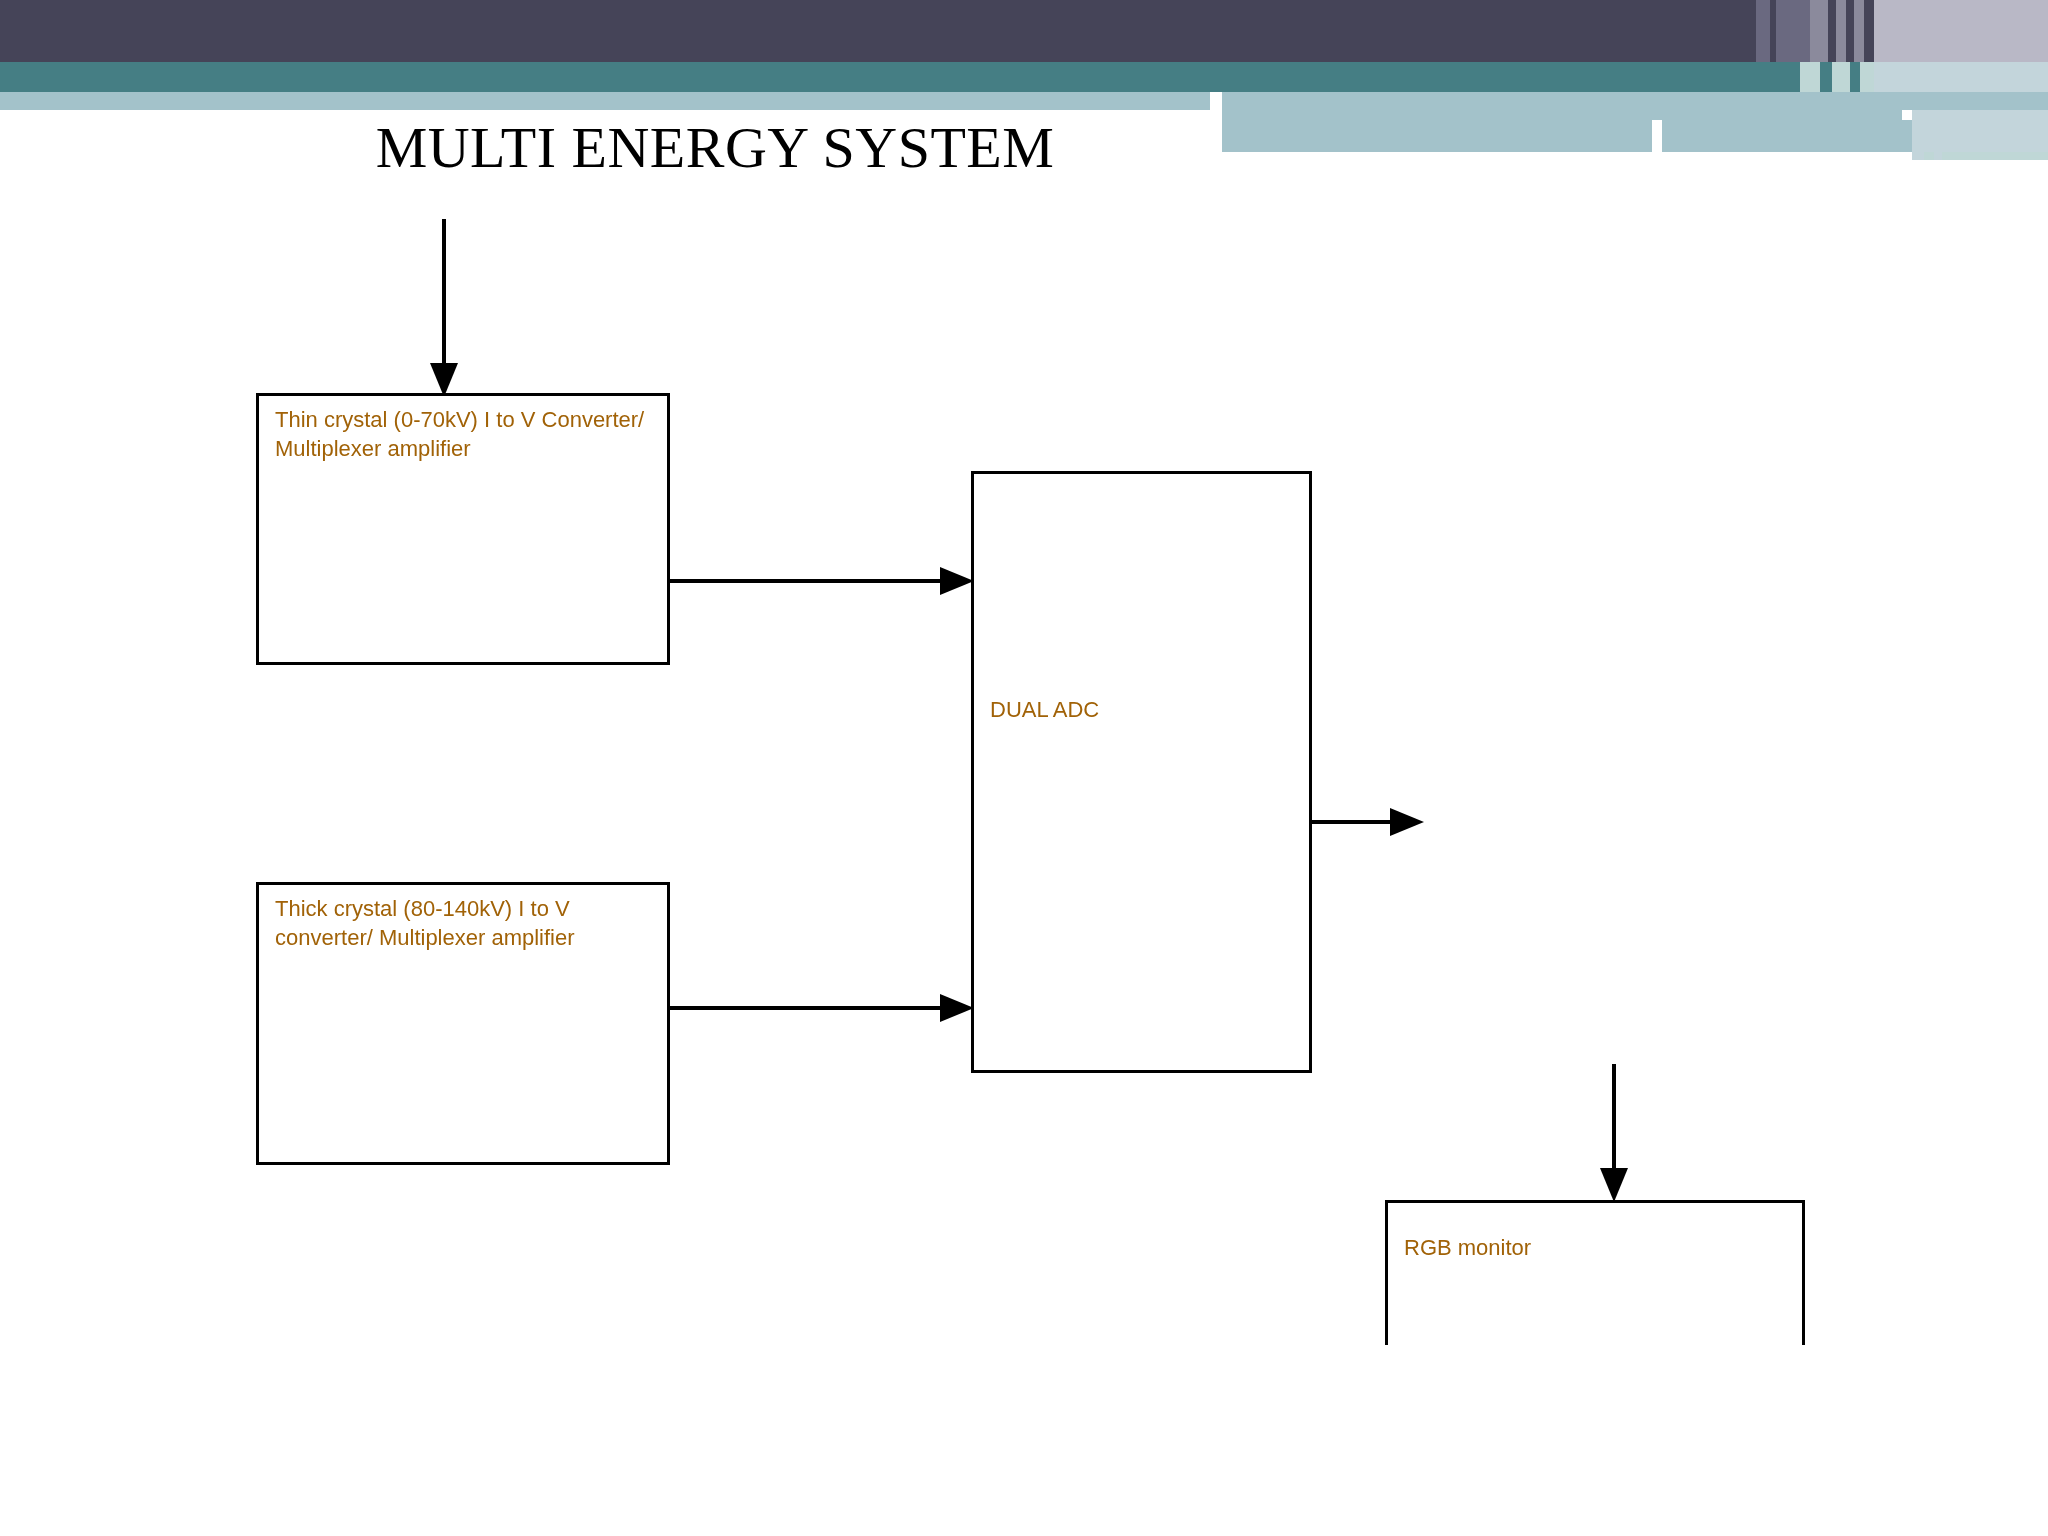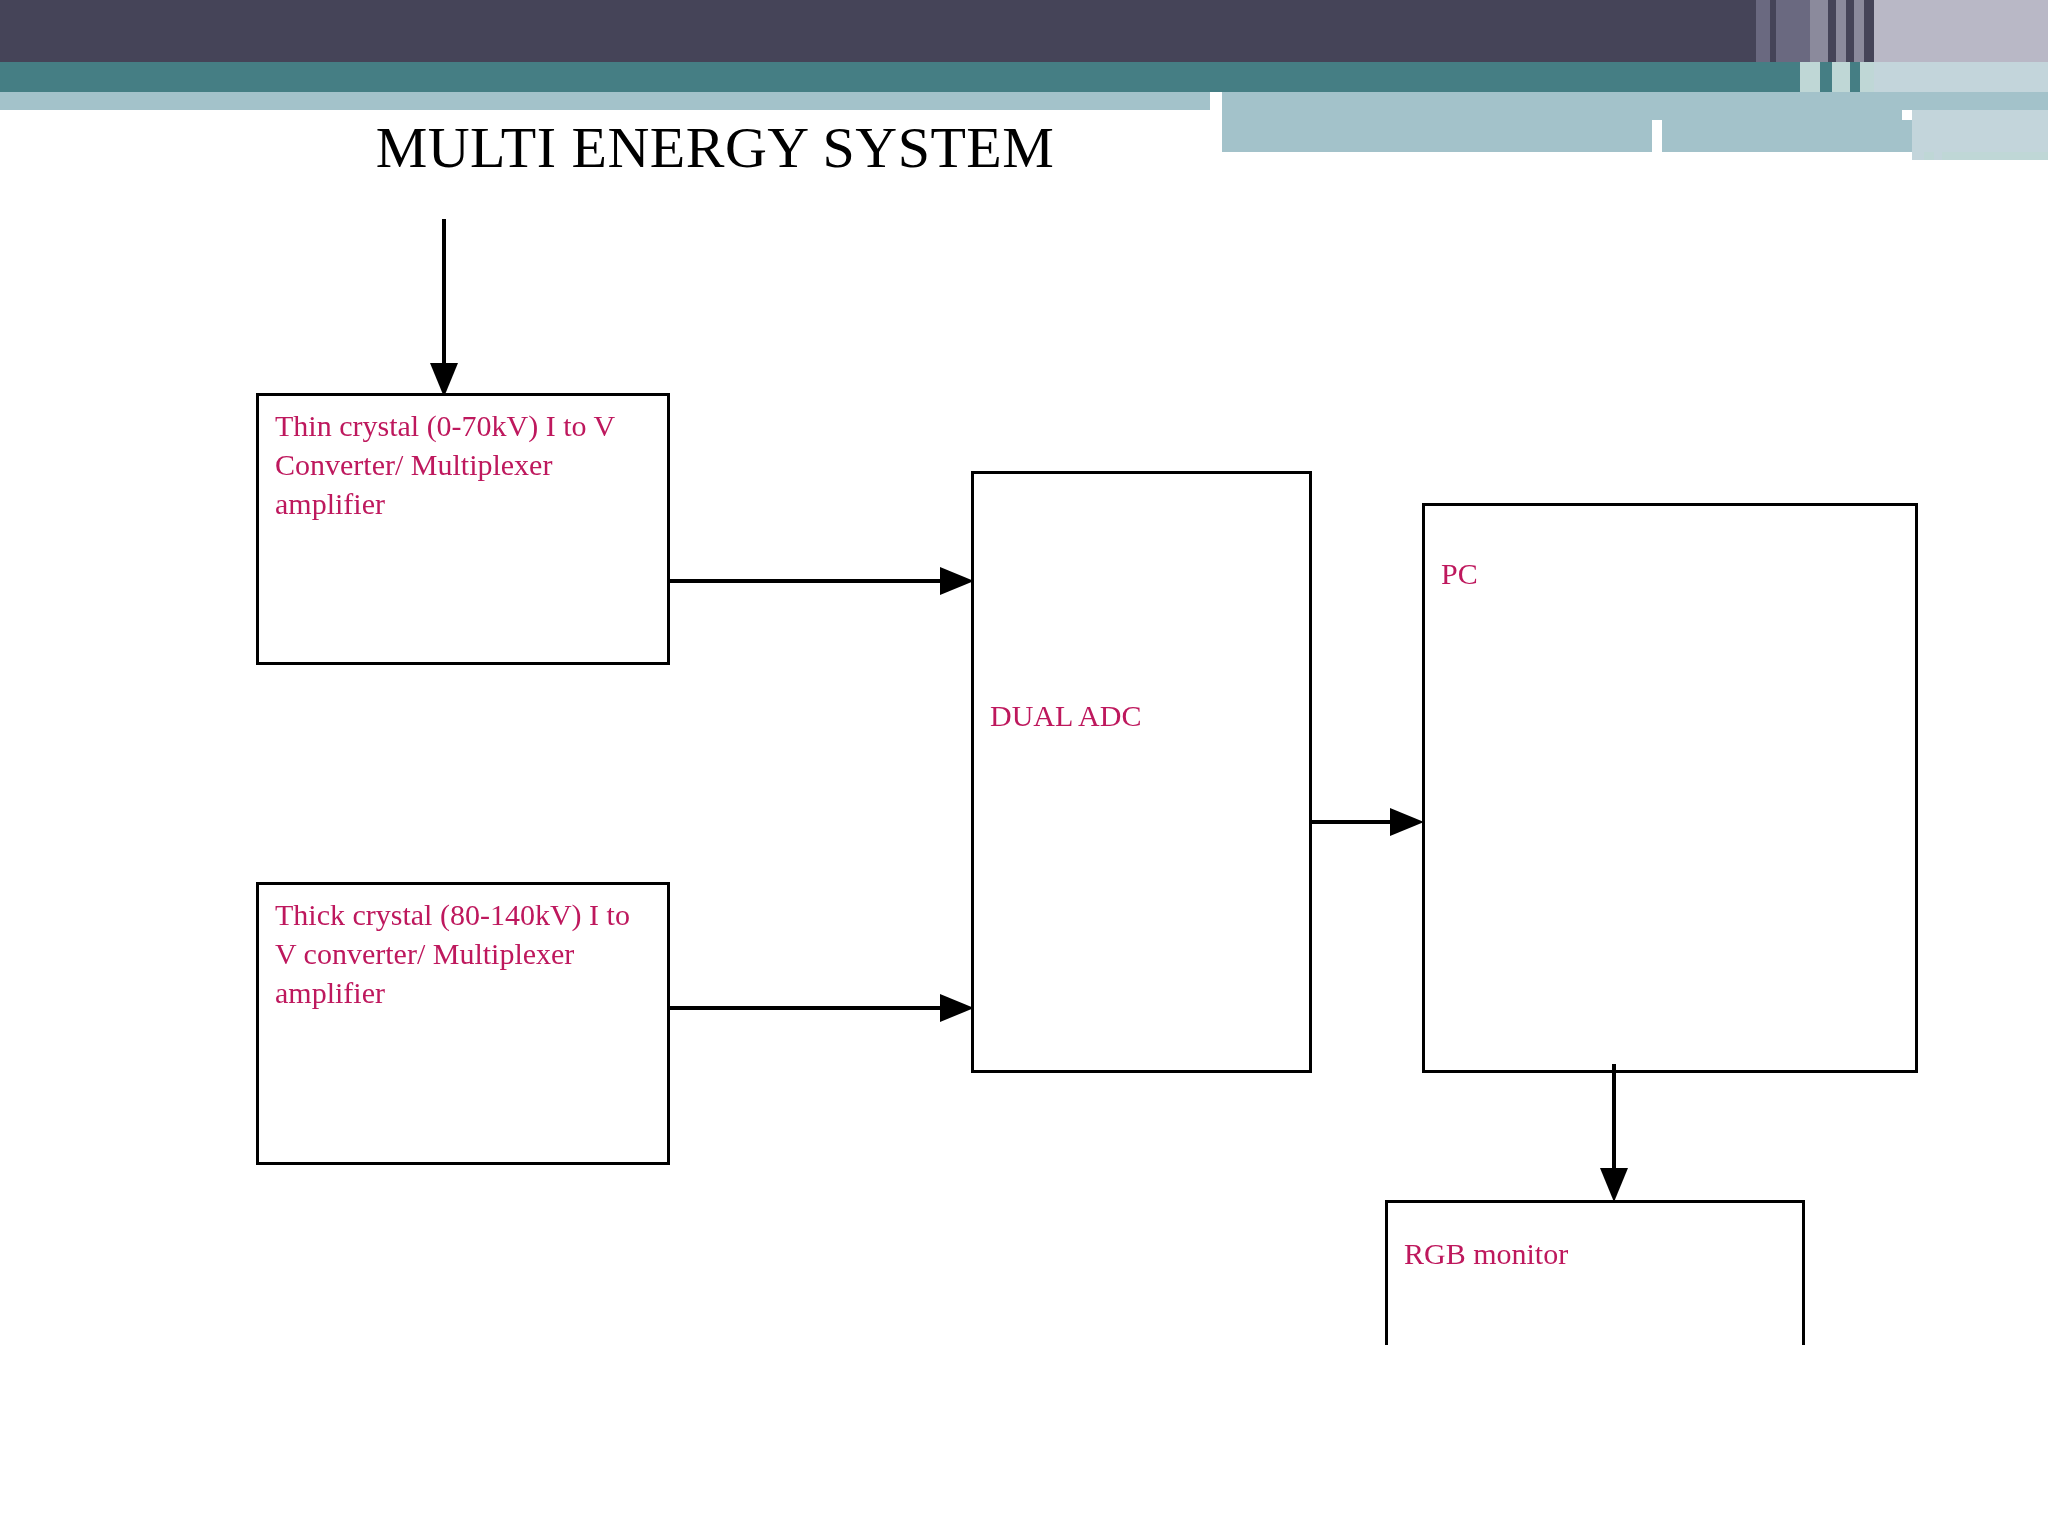--- a/index.html
+++ b/index.html
@@ -53,24 +53,24 @@
     position: absolute;
     border: 3px solid #000000;
     background: #ffffff;
     box-sizing: border-box;
   }
   .dbox .blabel {
     position: absolute;
     left: 16px;
     top: 10px;
     right: 10px;
-    font-size: 30px;
+    font-size: 22px;
     line-height: 1.30;
-    color: #be185d;
-    font-family: Liberation Serif, serif;
+    color: #a16207;
+    font-family: Liberation Sans, sans-serif;
   }
   .dbox.box-dual .blabel { top: 222px; }
   .dbox.box-pc   .blabel { top: 48px; }
   .dbox.box-rgb  .blabel { top: 22px; margin-top: 9px; }
 
   
   .conn {
     position: absolute;
     overflow: visible;
   }
@@ -149,23 +149,20 @@
 
   <div class="dbox box-dual" style="left:971px;top:471px;width:341px;height:602px;">
     <div class="blabel">DUAL ADC</div>
   </div>
 
   <svg class="conn" style="left:1308px;top:802px;" width="120" height="40" viewBox="0 0 120 40">
     <line x1="2" y1="20" x2="96" y2="20"></line>
     <polygon points="116,20 82,6 82,34"></polygon>
   </svg>
 
-  <div class="dbox box-pc" style="left:1422px;top:503px;width:496px;height:570px;">
-    <div class="blabel">PC</div>
-  </div>
 
   <svg class="conn" style="left:1582px;top:1060px;" width="70" height="160" viewBox="0 0 70 160">
     <line x1="32" y1="4" x2="32" y2="118"></line>
     <polygon points="32,142 18,108 46,108"></polygon>
   </svg>
 
   <div class="dbox box-rgb" style="left:1385px;top:1200px;width:420px;height:190px;">
     <div class="blabel">RGB monitor</div>
   </div>
 

